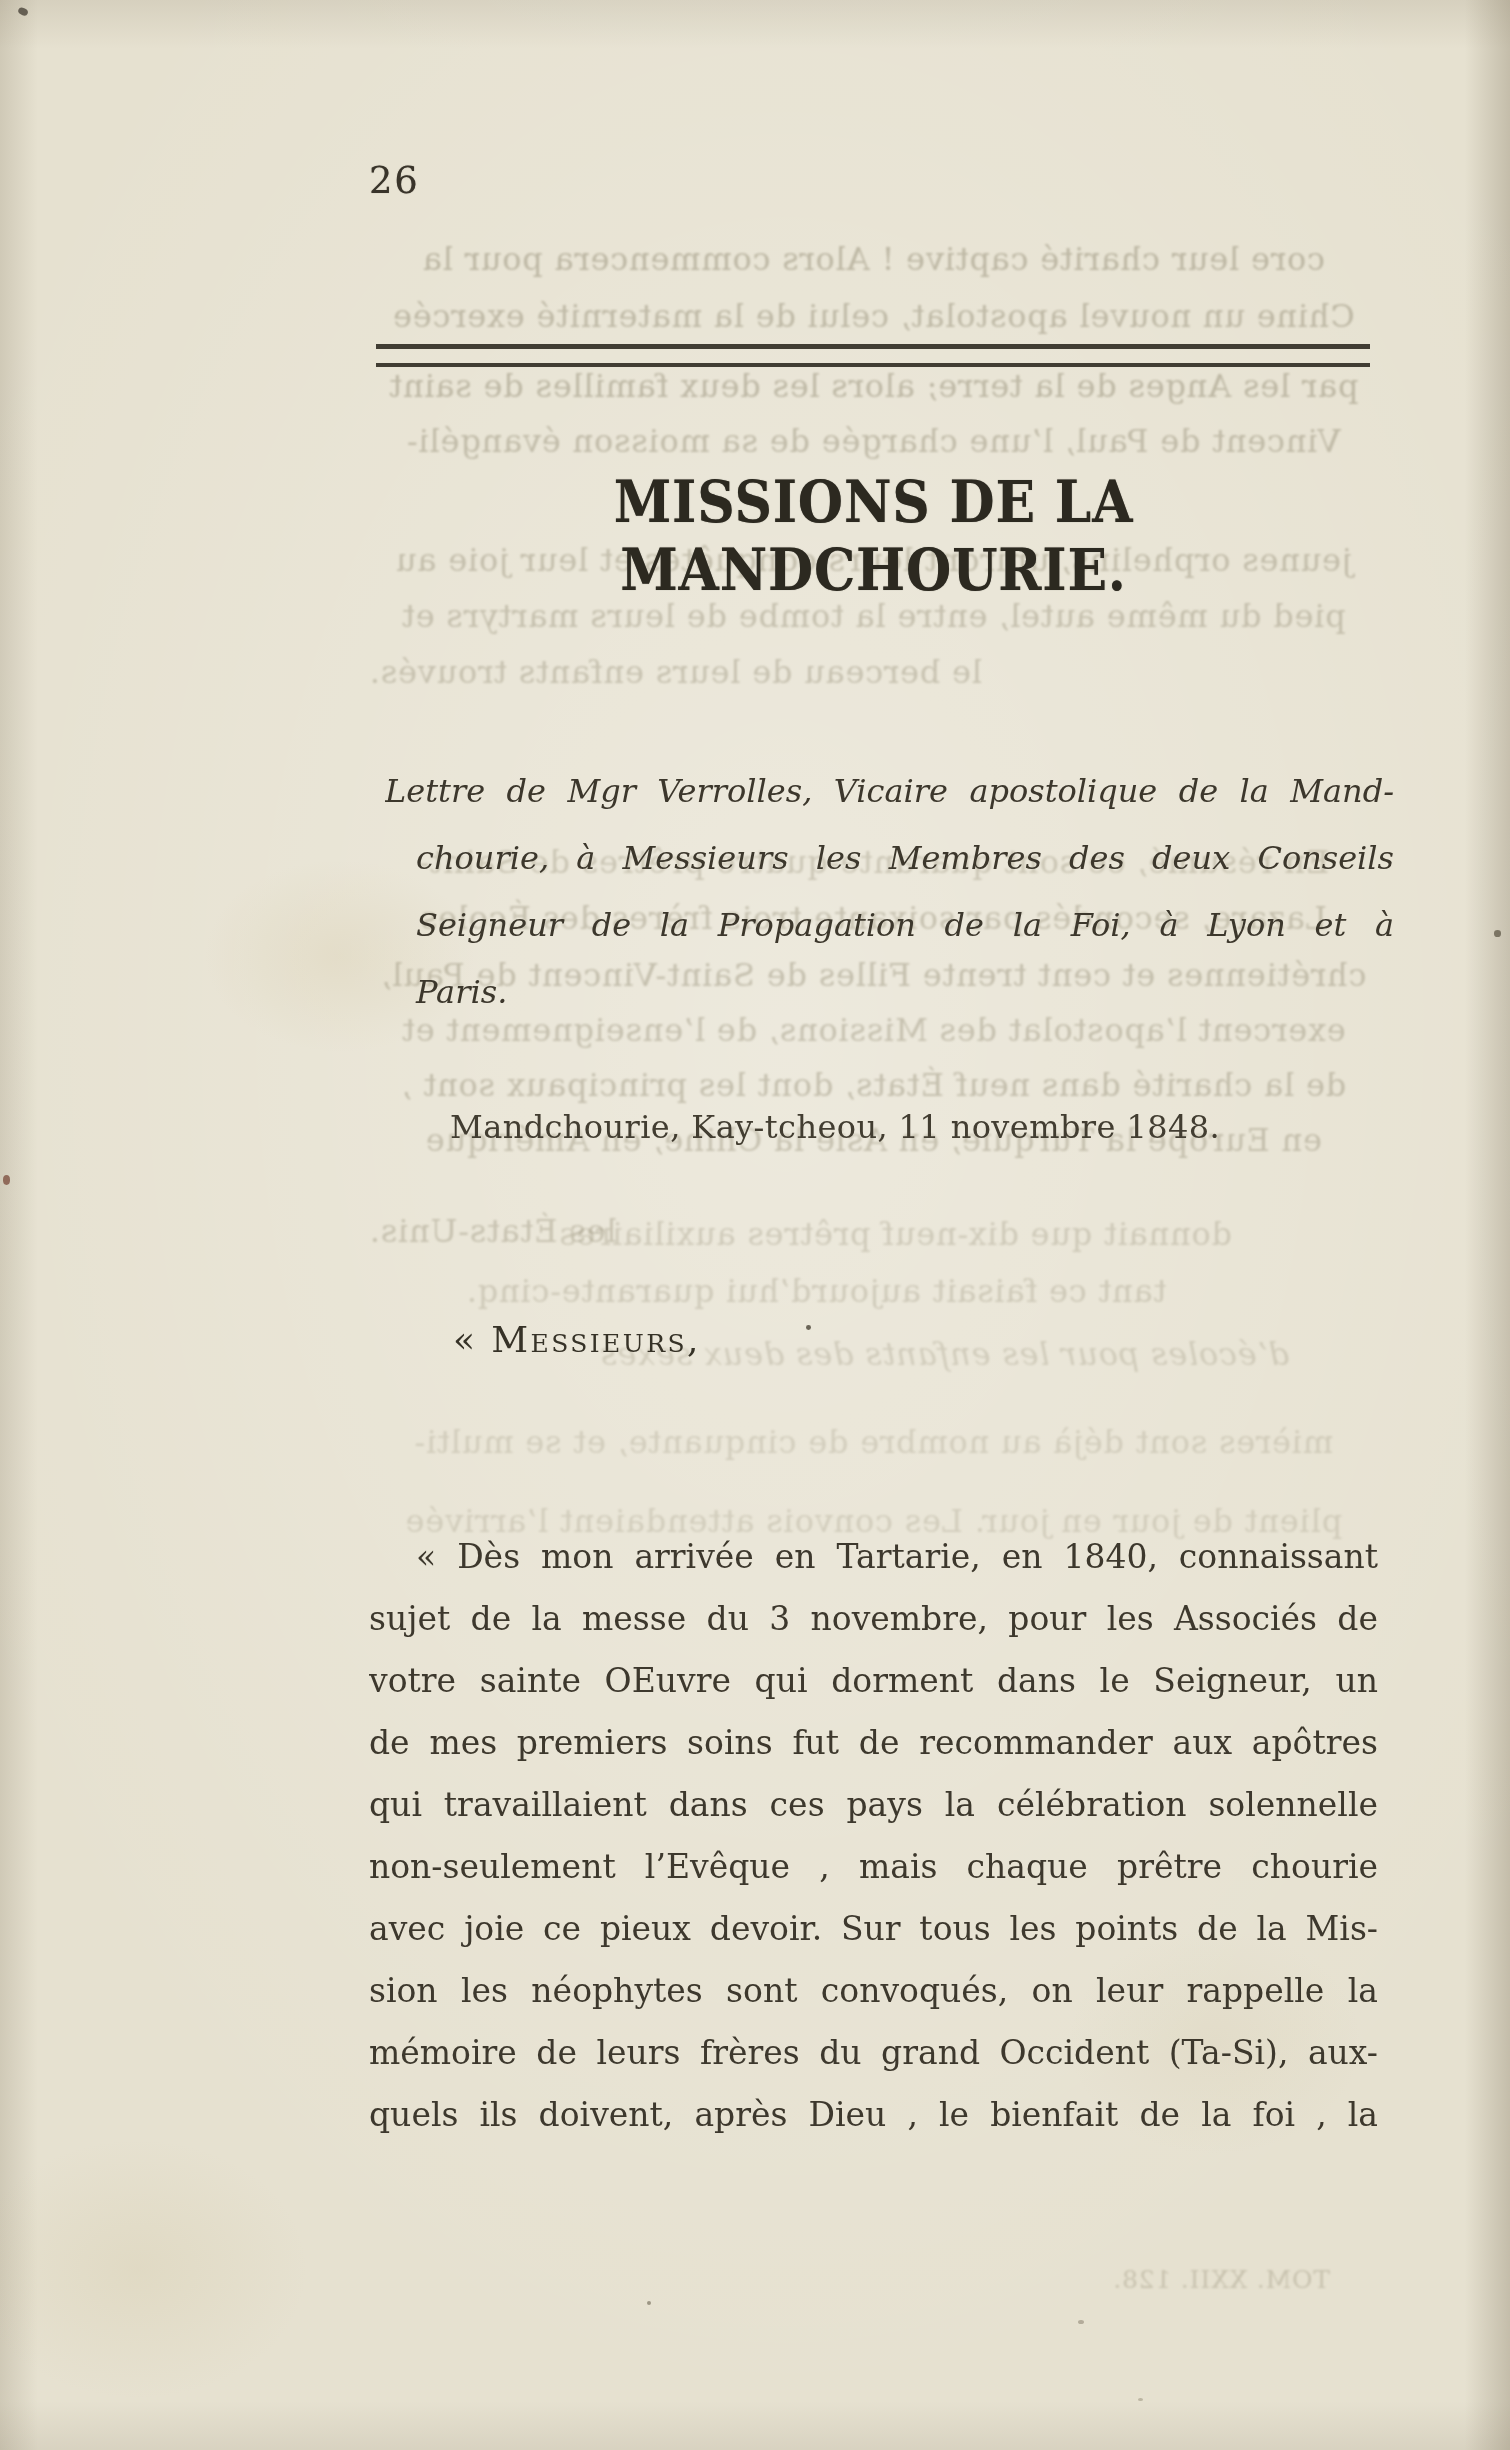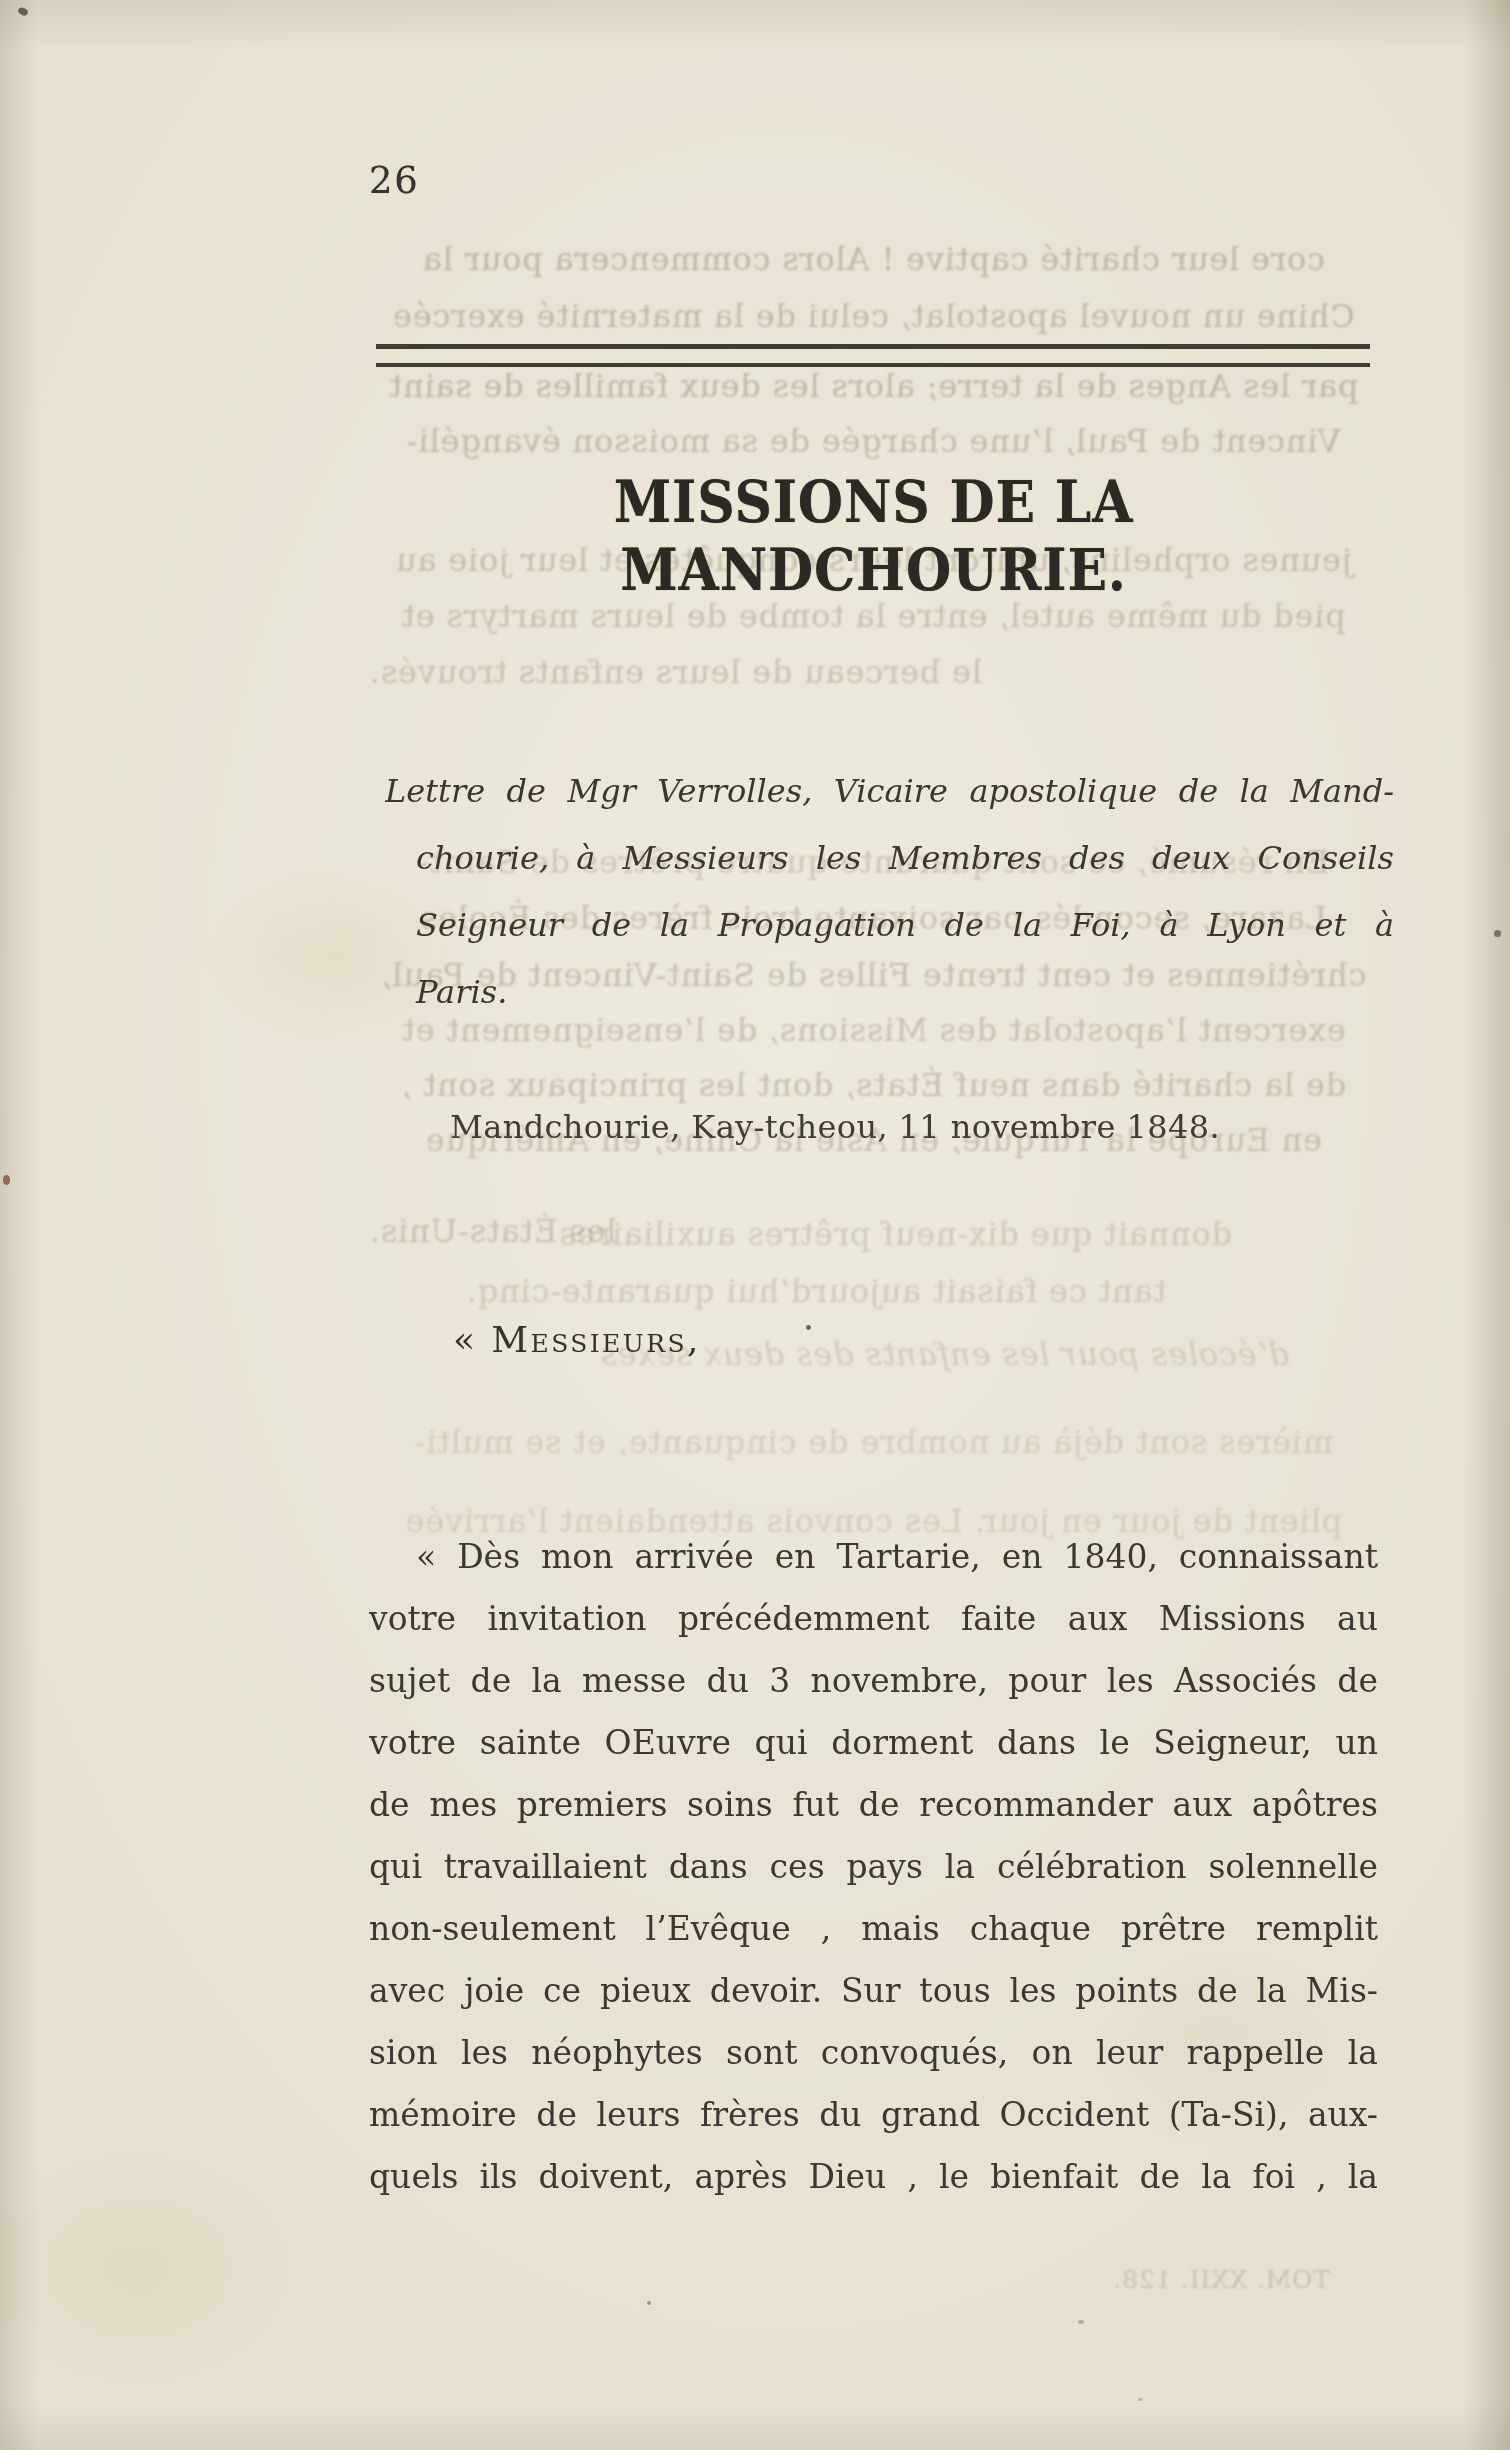--- a/index.html
+++ b/index.html
@@ -108,26 +108,25 @@
       <div class="ln jl hindent">Seigneur de la Propagation de la Foi, à Lyon et à</div>
       <div class="ln hindent">Paris.</div>
     </div>
 
     <div class="dateline">Mandchourie, Kay-tcheou, 11 novembre 1848.</div>
 
     <div class="salutation">« Messieurs,</div>
 
     <div class="bodytext">
       <div class="ln jl indent1">« Dès mon arrivée en Tartarie, en 1840, connaissant</div>
-      <div class="ln jl">votre invitation précédemment faite aux Missions au</div>
       <div class="ln jl">sujet de la messe du 3 novembre, pour les Associés de</div>
       <div class="ln jl">votre sainte OEuvre qui dorment dans le Seigneur, un</div>
       <div class="ln jl">de mes premiers soins fut de recommander aux apôtres</div>
       <div class="ln jl">qui travaillaient dans ces pays la célébration solennelle</div>
-      <div class="ln jl">non-seulement l’Evêque , mais chaque prêtre remplit</div>
+      <div class="ln jl">non-seulement l’Evêque , mais chaque prêtre chourie</div>
       <div class="ln jl">avec joie ce pieux devoir. Sur tous les points de la Mis-</div>
       <div class="ln jl">sion les néophytes sont convoqués, on leur rappelle la</div>
       <div class="ln jl">mémoire de leurs frères du grand Occident (Ta-Si), aux-</div>
       <div class="ln jl">quels ils doivent, après Dieu , le bienfait de la foi , la</div>
     </div>
 
   </div>
 
   <div class="speck" style="left:18px;top:8px;width:9.7px;height:7.3px;background:#4a443a;opacity:.8;transform:rotate(25deg);"></div>
   <div class="speck" style="left:3.2px;top:1175px;width:7.3px;height:9.7px;background:#7a4a3a;opacity:.75;"></div>

